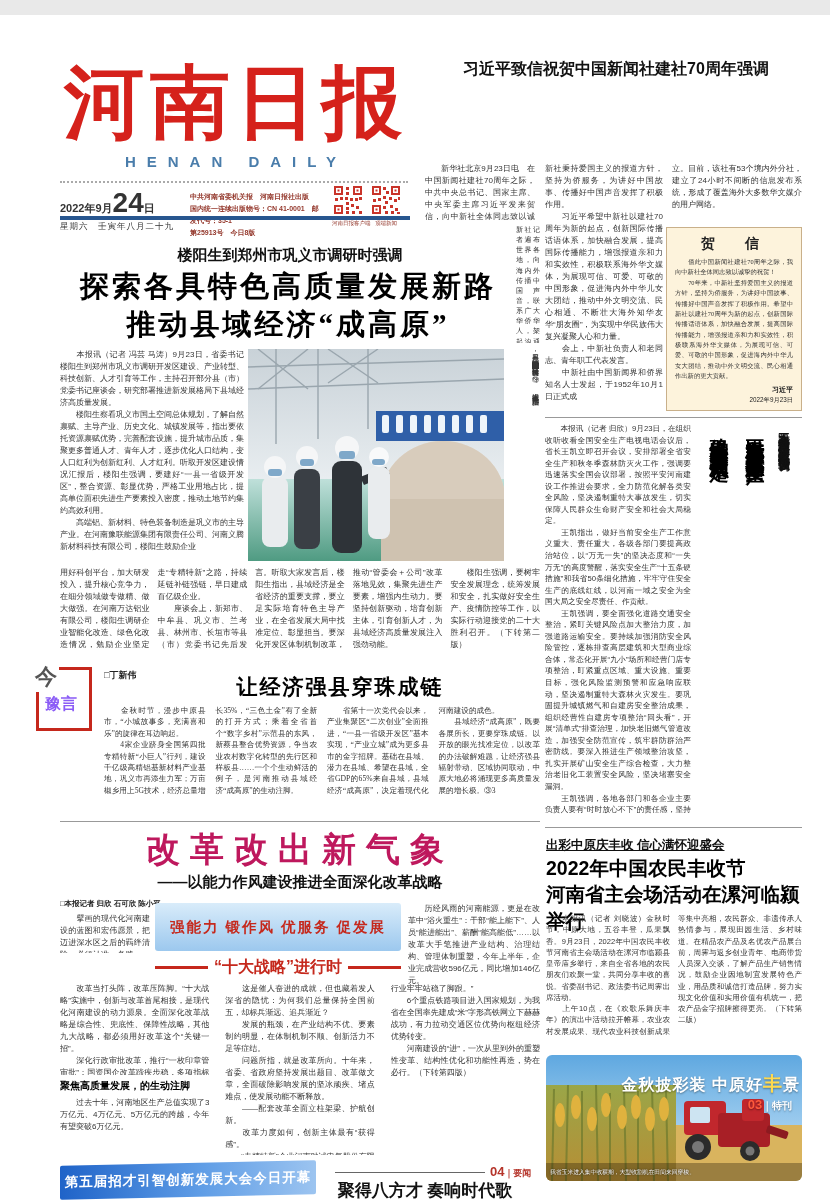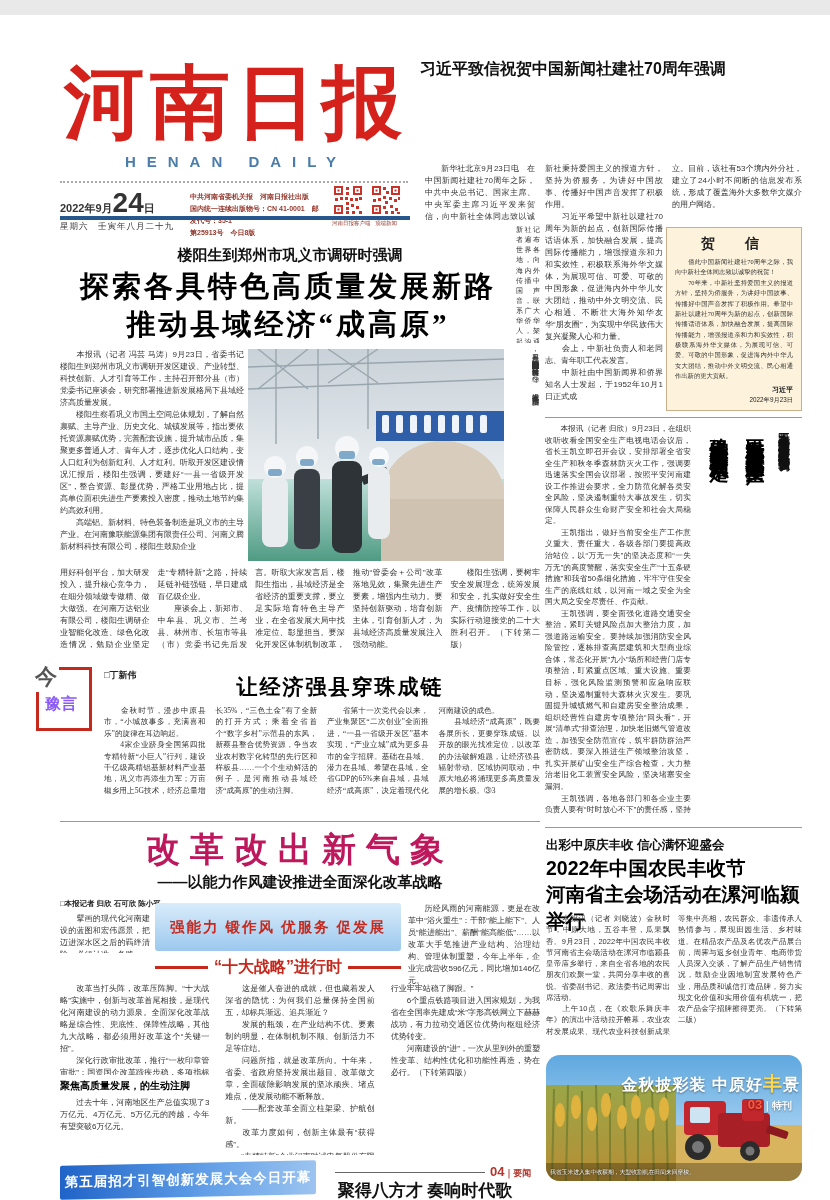--- a/index.html
+++ b/index.html
@@ -19,21 +19,21 @@
   .date-l1{font-size:11px;font-weight:bold;}
   .date-l1 .big{font-size:28px;font-weight:900;}
   .date-l2{font-size:8.5px;margin-top:2px;letter-spacing:1px;}
   .pub-blk{left:190px;top:176px;width:135px;color:#94382c;font-size:7px;line-height:1.7;font-weight:bold;}
   .qr-wrap{left:332px;top:170px;width:80px;display:flex;gap:6px;}
   .qr{width:32px;text-align:center;}
   .qr-label{font-size:5.5px;color:#94382c;margin-top:1px;white-space:nowrap;}
   .blue-line{left:60px;top:201px;width:350px;height:4px;background:#27568f;}
 
   
-  .xi-kicker{left:420px;top:44px;width:392px;font-size:16px;font-weight:900;color:#111;}
+  .xi-kicker{left:420px;top:44px;width:392px;text-align:center;font-size:16px;font-weight:900;color:#111;}
   .xi-headline{left:414px;top:66px;width:400px;text-align:center;font-size:24px;line-height:1.3;font-weight:900;color:#000;}
   .xi-col{top:148px;}
   .xi-strip{left:516px;top:210px;width:24px;height:118px;font-size:7px;line-height:1.45;}
 
   
   .letter{left:666px;top:212px;width:136px;height:184px;background:#fdf3dc;border:1px solid #c9b08a;box-sizing:border-box;padding:7px 8px;}
   .letter-title{text-align:center;font-size:14px;font-weight:900;letter-spacing:8px;color:#222;font-family:"Liberation Serif",serif;}
   .letter-body{font-size:6.3px;line-height:1.65;margin-top:4px;color:#333;white-space:pre-line;font-family:"Liberation Serif",serif;}
   .letter-sign{text-align:right;font-size:7px;font-weight:bold;margin-top:3px;}
   .letter-date{text-align:right;font-size:6.3px;margin-top:1px;}
@@ -83,26 +83,26 @@
   .bc-ref .num{font-size:13px;font-weight:900;}
   .bc-title{left:330px;top:1164px;width:190px;text-align:center;font-size:17px;font-weight:900;color:#111;}
 
   
   .sf-body{left:545px;top:408px;width:146px;height:392px;font-size:7.7px;}
   .sf-vh{top:408px;height:392px;writing-mode:vertical-rl;font-weight:900;color:#000;font-size:19px;letter-spacing:1.5px;
          font-family:"Liberation Serif",serif;}
   .sf-kicker{left:776px;top:408px;height:392px;writing-mode:vertical-rl;font-size:11.5px;font-weight:bold;color:#111;letter-spacing:1px;}
 
   
-  .hv-kicker{left:546px;top:822px;width:256px;font-size:12.5px;font-weight:900;color:#111;}
+  .hv-kicker{left:546px;top:822px;width:256px;font-size:12.5px;font-weight:900;color:#111;text-decoration:underline;}
   .hv-headline{left:546px;top:840px;width:256px;font-size:19.5px;line-height:1.35;font-weight:900;color:#000;}
   .hv-body{left:546px;top:898px;width:256px;height:134px;column-count:2;column-gap:8px;font-size:7.5px;}
 
   
-  .promo{left:546px;top:1040px;width:256px;height:126px;overflow:hidden;border-radius:14px;}
+  .promo{left:546px;top:1040px;width:256px;height:126px;overflow:hidden;border-radius:6px;}
   .promo-title{position:absolute;left:58px;top:16px;width:196px;text-align:right;color:#fff;font-size:16px;font-weight:900;
                text-shadow:0 1px 2px rgba(0,0,0,.4);letter-spacing:1px;}
   .promo-title .feng{color:#ffd94d;font-size:19px;font-family:"Liberation Serif",serif;}
   .promo-ref{position:absolute;right:10px;top:42px;color:#fff;font-size:10px;font-weight:bold;text-shadow:0 1px 2px rgba(0,0,0,.4);}
   .promo-ref .num{color:#ff5a3c;font-size:13px;font-weight:900;}
   .promo-cap{position:absolute;left:4px;bottom:4px;right:60px;color:#fff;font-size:5.8px;text-shadow:0 0 2px #000;filter:blur(.2px);}
 </style>
 </head>
 <body>
 

